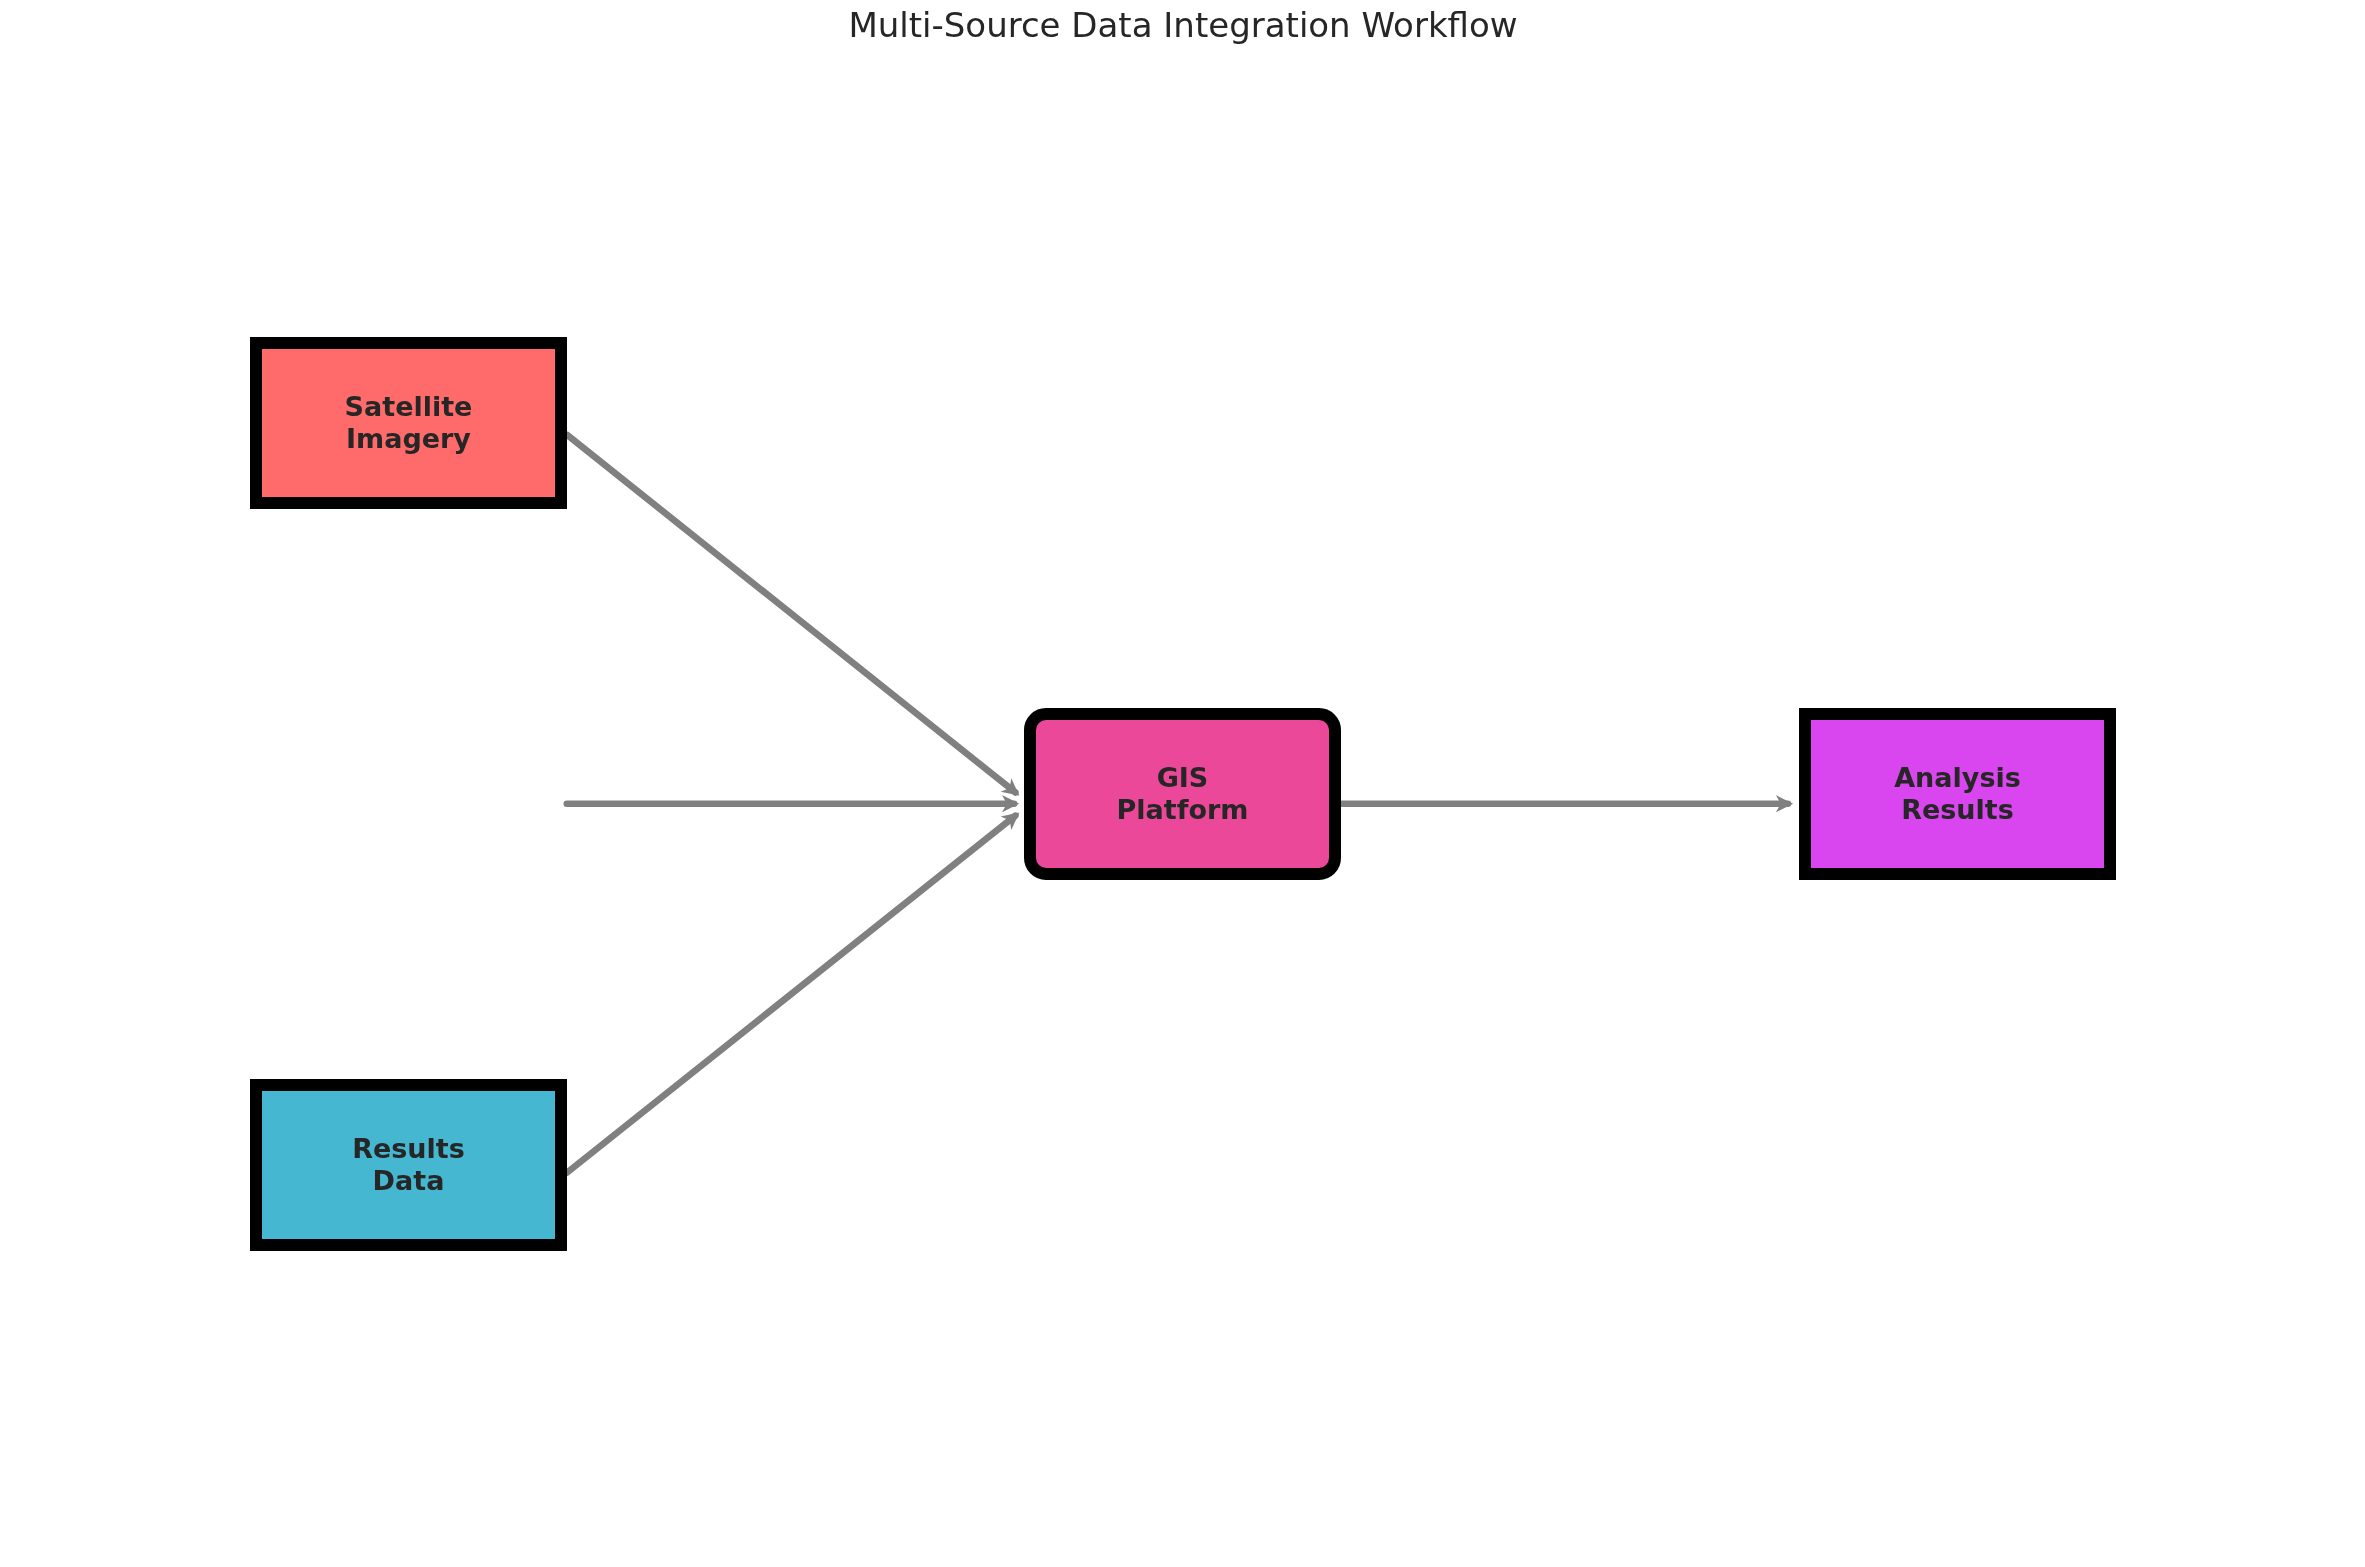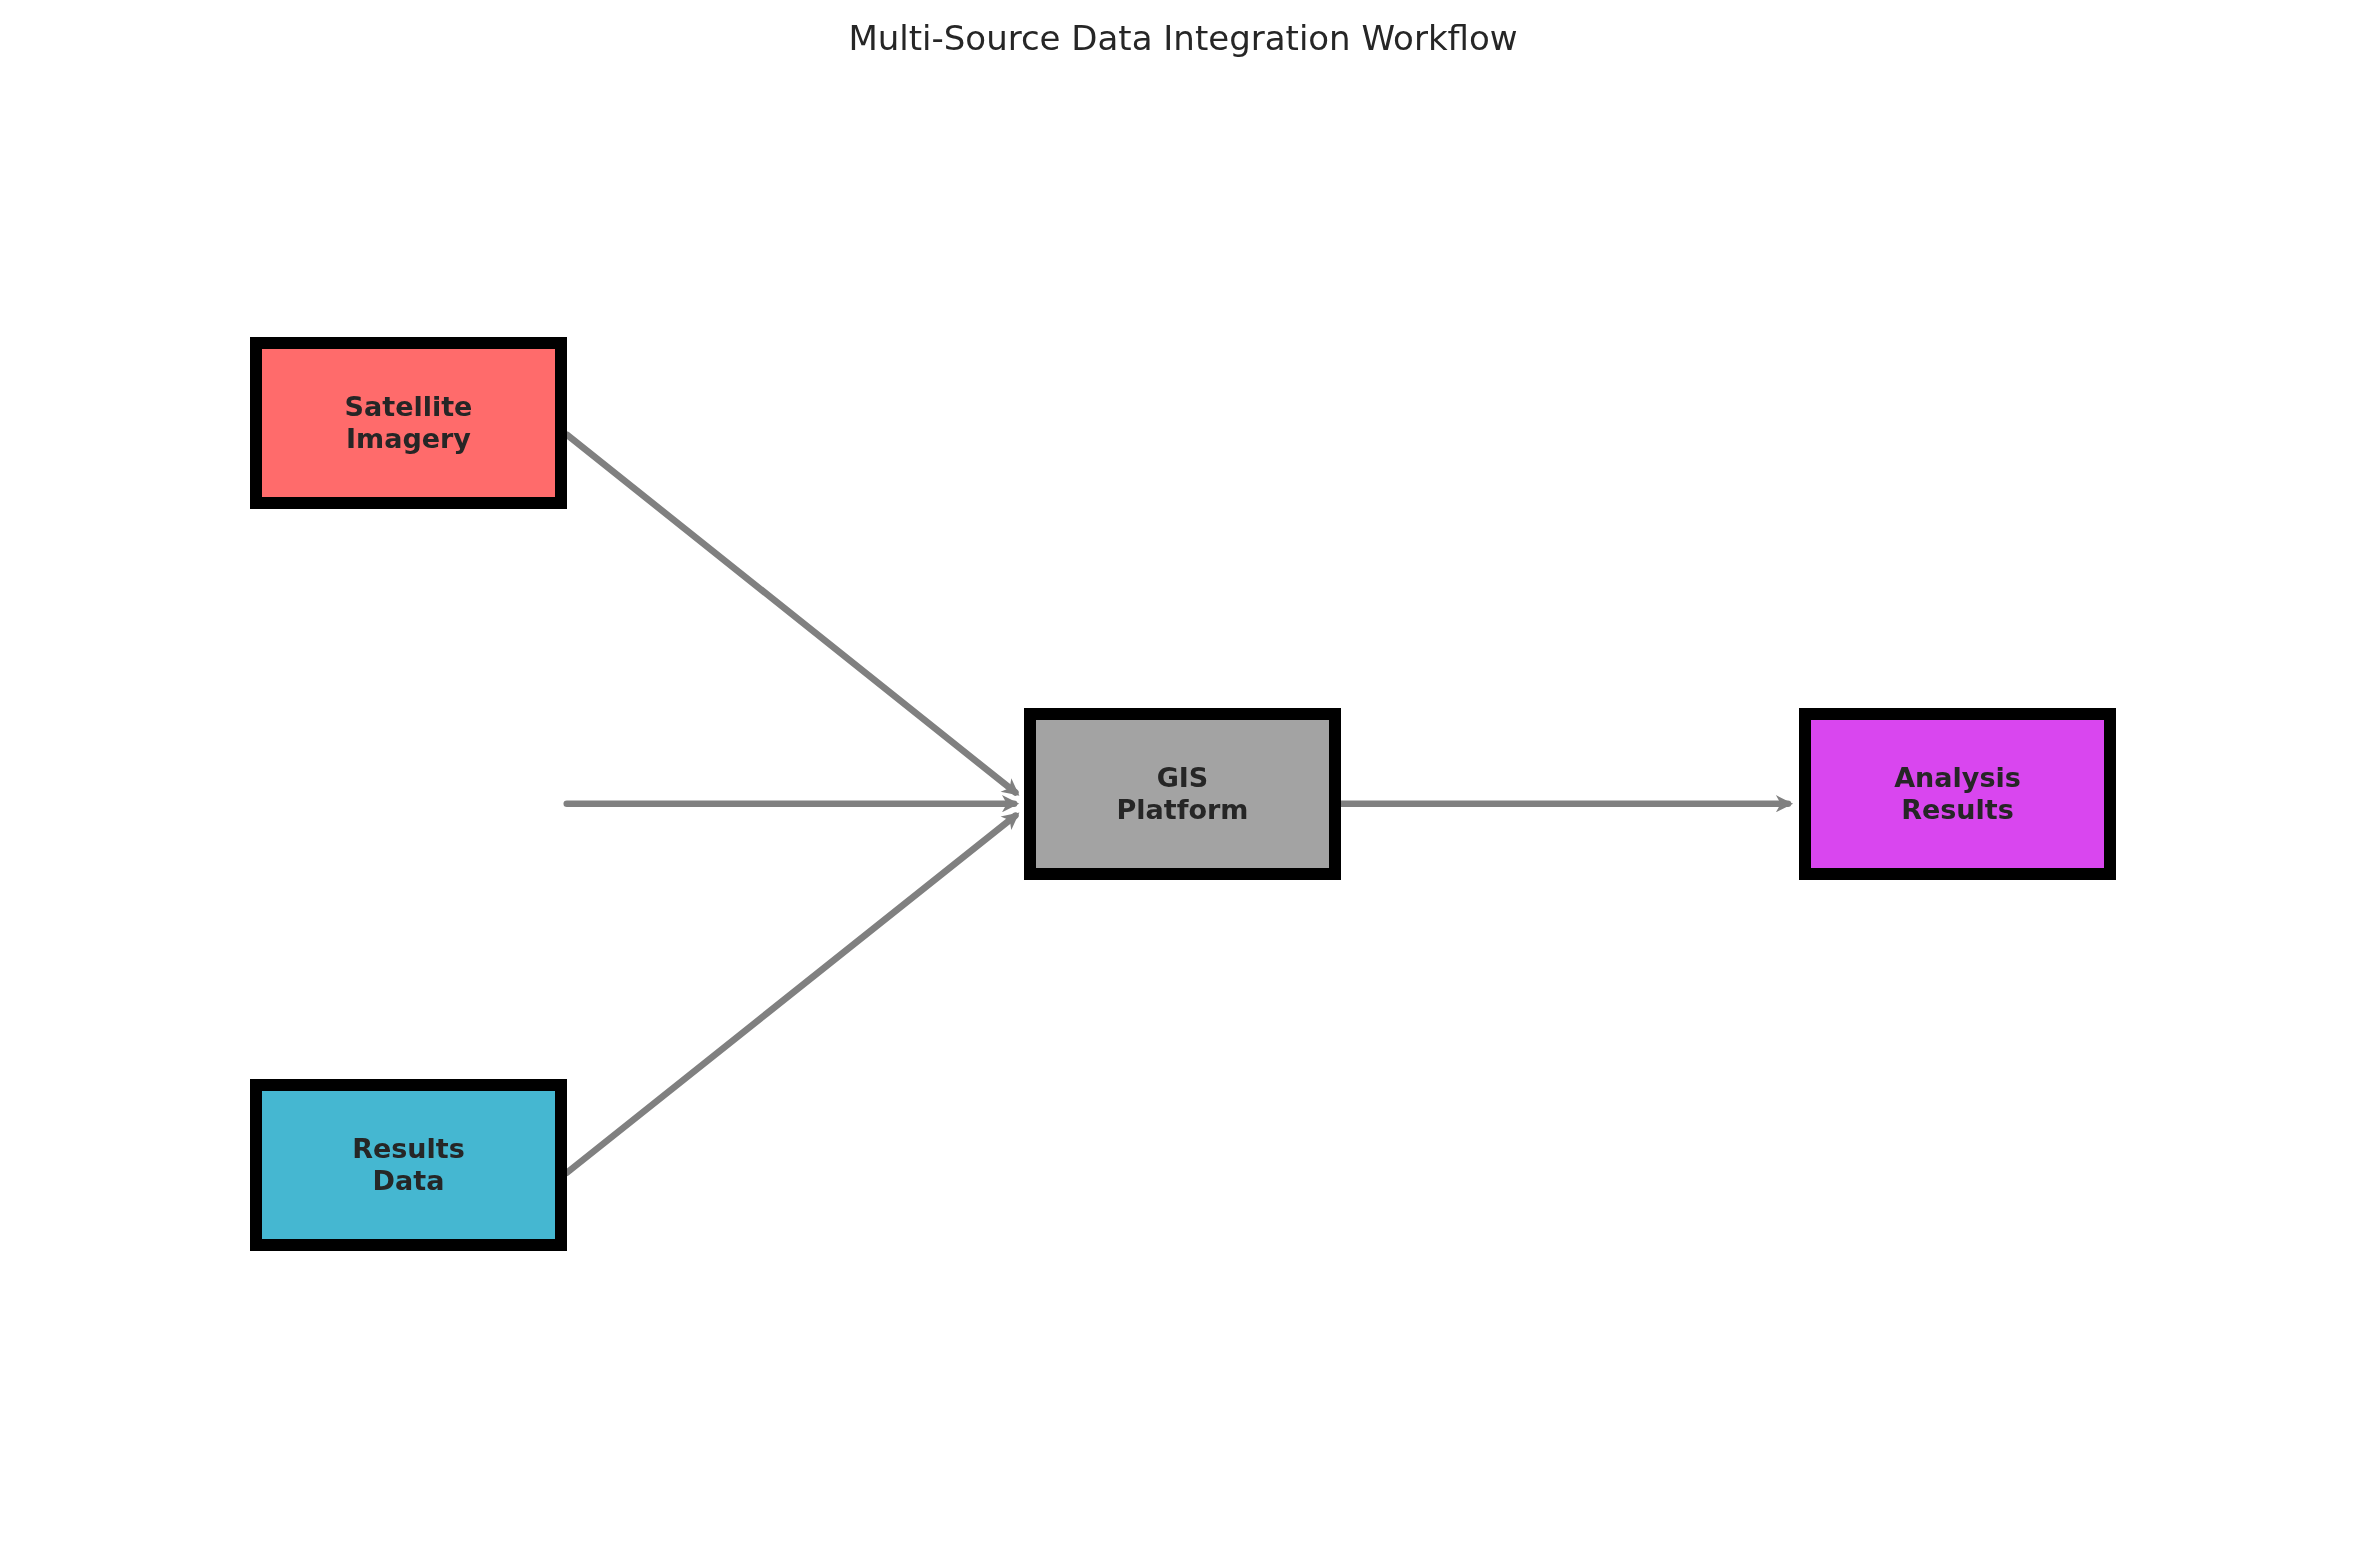--- a/index.html
+++ b/index.html
@@ -10,21 +10,21 @@
   .canvas {
     position: relative;
     width: 2366px;
     height: 1567px;
     background: #FFFFFF;
     overflow: hidden;
     font-family: "DejaVu Sans", sans-serif;
   }
   .title {
     position: absolute;
-    top: 19px;
+    top: 6px;
     left: 0;
     width: 100%;
     text-align: center;
     font-size: 34px;
     line-height: 1.15;
     font-weight: normal;
     color: #262626;
   }
   .edges {
     position: absolute;
@@ -86,21 +86,21 @@
     <span class="node-label">Satellite
 Imagery</span>
   </div>
 
 
   <div class="node node-weather" style="background-color: rgb(69, 183, 209);">
     <span class="node-label">Results
 Data</span>
   </div>
 
-  <div class="node node-gis" style="background-color: #a3a3a3;">
+  <div class="node node-gis" style="background-color: #ec4899; border-radius: 22px;">
     <span class="node-label">GIS
 Platform</span>
   </div>
 
   <div class="node node-analysis" style="background-color: #d946ef;">
     <span class="node-label">Analysis
 Results</span>
   </div>
 
 </div>

